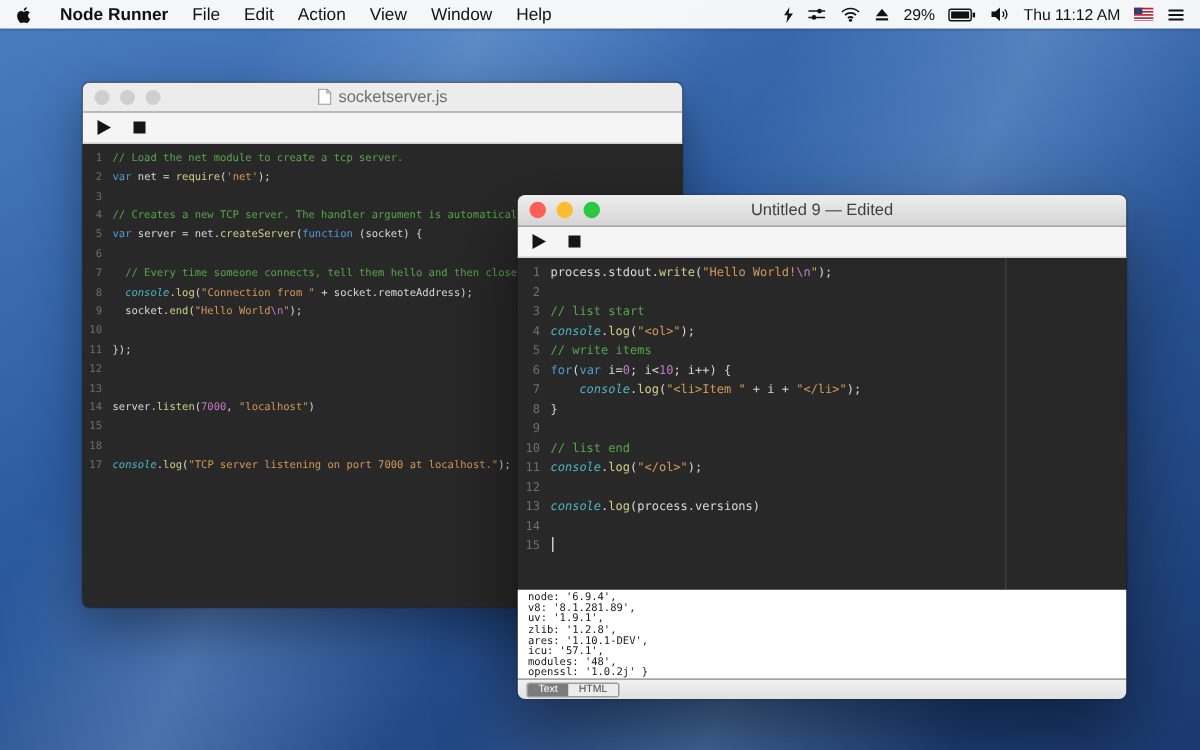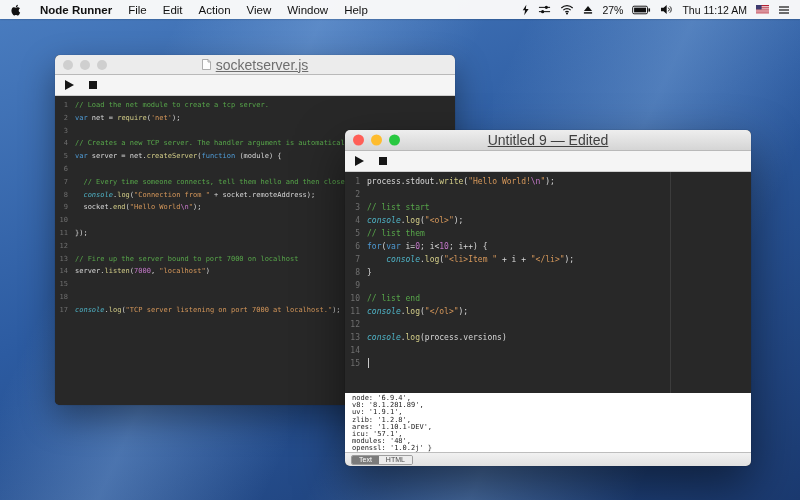--- a/index.html
+++ b/index.html
@@ -41,21 +41,21 @@
     left:345px; top:130px; width:406px; height:336px; z-index:20;
     box-shadow:0 20px 48px rgba(0,0,0,0.50), 0 0 1px rgba(0,0,0,0.5);
   }
   .titlebar {
     position:relative; flex:none;
     display:flex; align-items:center; justify-content:center;
     border-bottom:1px solid #b9b9b9;
   }
   .window-front .titlebar { height:21px; background:linear-gradient(#eeeeee,#d5d5d5); }
   .window-back  .titlebar { height:20px; background:#ececec; }
-  .titlebar .title { font-size:14px; color:#3f3f3f; display:flex; align-items:center; gap:5px;text-decoration:underline; }
+  .titlebar .title { font-size:11px; color:#3f3f3f; display:flex; align-items:center; gap:5px; }
   .window-back .titlebar .title { color:#6e6e6e; }
   .traffic { position:absolute; left:8px; top:50%; transform:translateY(-50%); display:flex; gap:7px; }
   .dot { width:11px; height:11px; border-radius:50%; }
   .dot-red    { background:#ff5f57; }
   .dot-yellow { background:#febc2e; }
   .dot-green  { background:#28c840; }
   .dot-gray   { background:#cfcfcf; width:10px; height:10px; }
 
   .toolbar {
     flex:none; height:21px; background:#f5f5f5; border-bottom:1px solid #cfcfcf;
@@ -149,21 +149,21 @@
         </g>
         <circle cx="8" cy="10.6" r="1.2" fill="#111"></circle>
       </svg>
     </span>
     <span>
       <svg width="10" height="10" viewBox="0 0 11 10" fill="#111">
           <path d="M5.5 0.5 L10 6 H1 Z"></path>
           <rect x="1" y="7.4" width="9" height="1.6"></rect>
         </svg>
     </span>
-    <span>27%</span>
+    <span>29%</span>
     <span>
       <svg width="19" height="10" viewBox="0 0 20 10">
         <rect x="0.7" y="1" width="15.6" height="8" rx="1.5" fill="none" stroke="#111" stroke-width="1"></rect>
         <rect x="2.2" y="2.5" width="12.6" height="5" fill="#111"></rect>
         <rect x="17.3" y="3.3" width="1.7" height="3.4" fill="#111"></rect>
       </svg>
     </span>
     <span>
       <svg width="13" height="11" viewBox="0 0 14 12">
         <path d="M1 4 H3.8 L7.2 1 V11 L3.8 8 H1 Z" fill="#111"></path>
@@ -227,21 +227,21 @@
       <div class="code-line">
         <span class="ln">3</span>
         <span class="code-text"></span>
       </div>
       <div class="code-line">
         <span class="ln">4</span>
         <span class="code-text"><span class="tok-cmt">// Creates a new TCP server. The handler argument is automatically set as a listener for the </span></span>
       </div>
       <div class="code-line">
         <span class="ln">5</span>
-        <span class="code-text"><span class="tok-kw">var</span><span class="tok-pl"> server = net.</span><span class="tok-fn">createServer</span><span class="tok-pl">(</span><span class="tok-kw">function</span><span class="tok-pl"> (module) {</span></span>
+        <span class="code-text"><span class="tok-kw">var</span><span class="tok-pl"> server = net.</span><span class="tok-fn">createServer</span><span class="tok-pl">(</span><span class="tok-kw">function</span><span class="tok-pl"> (socket) {</span></span>
       </div>
       <div class="code-line">
         <span class="ln">6</span>
         <span class="code-text"></span>
       </div>
       <div class="code-line">
         <span class="ln">7</span>
         <span class="code-text"><span class="tok-pl">  </span><span class="tok-cmt">// Every time someone connects, tell them hello and then close the </span></span>
       </div>
       <div class="code-line">
@@ -259,21 +259,20 @@
       <div class="code-line">
         <span class="ln">11</span>
         <span class="code-text"><span class="tok-pl">});</span></span>
       </div>
       <div class="code-line">
         <span class="ln">12</span>
         <span class="code-text"></span>
       </div>
       <div class="code-line">
         <span class="ln">13</span>
-        <span class="code-text"><span class="tok-cmt">// Fire up the server bound to port 7000 on localhost</span></span>
       </div>
       <div class="code-line">
         <span class="ln">14</span>
         <span class="code-text"><span class="tok-pl">server.</span><span class="tok-fn">listen</span><span class="tok-pl">(</span><span class="tok-num">7000</span><span class="tok-pl">, </span><span class="tok-str">"localhost"</span><span class="tok-pl">)</span></span>
       </div>
       <div class="code-line">
         <span class="ln">15</span>
         <span class="code-text"></span>
       </div>
       <div class="code-line">
@@ -314,21 +313,21 @@
       <div class="code-line">
         <span class="ln">3</span>
         <span class="code-text"><span class="tok-cmt">// list start</span></span>
       </div>
       <div class="code-line">
         <span class="ln">4</span>
         <span class="code-text"><span class="tok-obj">console</span><span class="tok-pl">.</span><span class="tok-fn">log</span><span class="tok-pl">(</span><span class="tok-str">"&lt;ol&gt;"</span><span class="tok-pl">);</span></span>
       </div>
       <div class="code-line">
         <span class="ln">5</span>
-        <span class="code-text"><span class="tok-cmt">// list them</span></span>
+        <span class="code-text"><span class="tok-cmt">// write items</span></span>
       </div>
       <div class="code-line">
         <span class="ln">6</span>
         <span class="code-text"><span class="tok-kw">for</span><span class="tok-pl">(</span><span class="tok-kw">var</span><span class="tok-pl"> i=</span><span class="tok-num">0</span><span class="tok-pl">; i&lt;</span><span class="tok-num">10</span><span class="tok-pl">; i++) {</span></span>
       </div>
       <div class="code-line">
         <span class="ln">7</span>
         <span class="code-text"><span class="tok-pl">    </span><span class="tok-obj">console</span><span class="tok-pl">.</span><span class="tok-fn">log</span><span class="tok-pl">(</span><span class="tok-str">"&lt;li&gt;Item "</span><span class="tok-pl"> + i + </span><span class="tok-str">"&lt;/li&gt;"</span><span class="tok-pl">);</span></span>
       </div>
       <div class="code-line">

